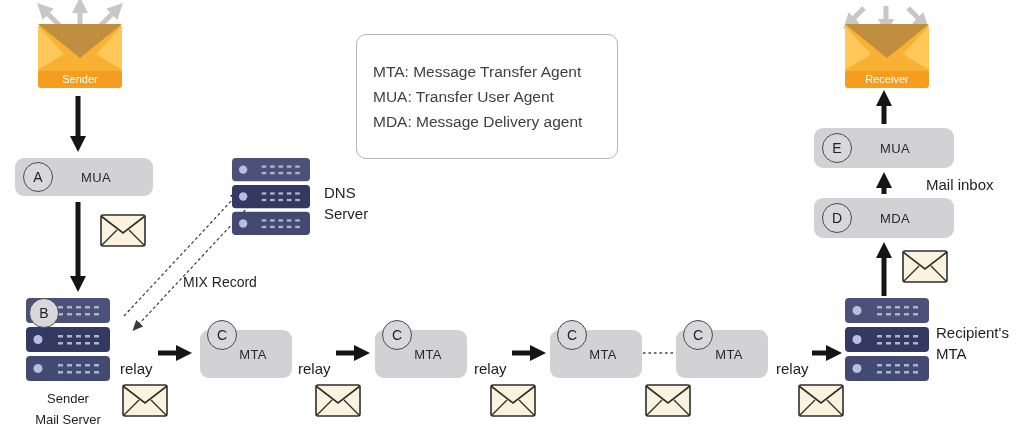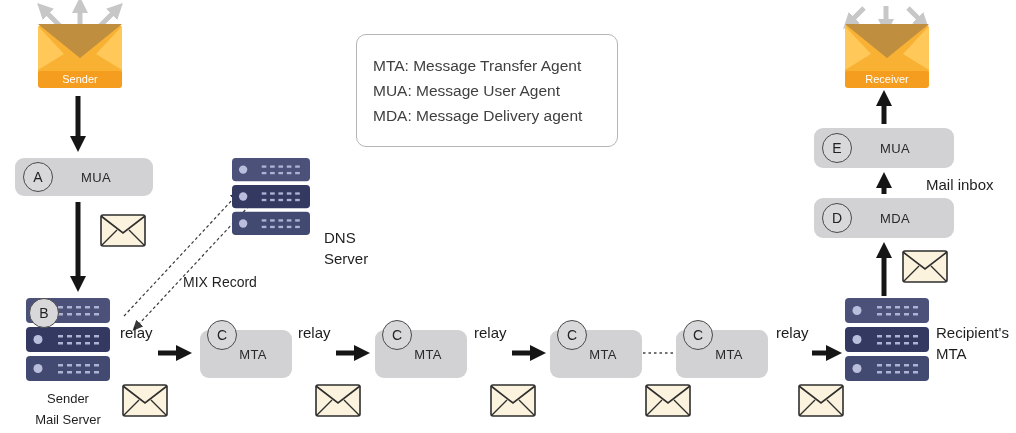--- a/index.html
+++ b/index.html
@@ -11,23 +11,23 @@
   .node-label{font-size:13px;font-weight:500;letter-spacing:.4px;color:#2a2a2a;}
   .badge{width:30px;height:30px;border-radius:50%;background:#d8d8da;border:1.2px solid #4a4a4a;
          display:flex;align-items:center;justify-content:center;font-size:14px;color:#222;box-sizing:border-box;}
   .badge-inline{position:absolute;left:8px;top:50%;transform:translateY(-50%);}
   .badge-corner{position:absolute;left:7px;top:-10px;}
   .badge-free{position:absolute;}
   .lbl{position:absolute;font-size:15px;color:#1f1f1f;white-space:pre-line;line-height:21px;}
   .lbl-center{text-align:center;}
   .lbl-small{font-size:13px;}
   .legend{position:absolute;left:356px;top:34px;width:262px;box-sizing:border-box;
-          border:1.5px solid #b5b5b5;border-radius:10px;background:#fff;padding:18px 16px;}
+          border:1.5px solid #b5b5b5;border-radius:10px;background:#fff;padding:24px 16px;}
   .legend div{font-size:15.5px;color:#3f3f3f;line-height:25px;}
-  .relay{position:absolute;font-size:15px;color:#1c1c1c;top:324px;}
+  .relay{position:absolute;font-size:15px;color:#1c1c1c;top:360px;}
   .mta-box{width:92px;height:48px;top:330px;}
   .mta-box .node-label{padding-left:14px;}
   .col-box{width:140px;height:40px;left:814px;}
   .col-box .node-label{padding-left:22px;}
 </style>
 </head>
 <body>
 
 <div class="canvas">
 
@@ -87,21 +87,21 @@
       <polygon points="0,0 84,0 42,34" fill="#bf8e3e"></polygon>
       <polygon points="0,2 26,30 0,46" fill="#ffc858"></polygon>
       <polygon points="84,2 58,30 84,46" fill="#ffc858"></polygon>
       <rect x="0" y="47" width="84" height="17" rx="3" fill="#f59d1e"></rect>
       <text x="42" y="59" text-anchor="middle" font-size="11" fill="#ffffff">Receiver</text>
     </svg>
   </div>
 
   <div class="legend">
     <div>MTA: Message Transfer Agent</div>
-    <div>MUA: Message User Agent</div>
+    <div>MUA: Transfer User Agent</div>
     <div>MDA: Message Delivery agent</div>
   </div>
 
   <div class="node-box" style="left:15px;top:158px;width:138px;height:38px;">
     <span class="badge badge-inline">A</span>
     <span class="node-label" style="padding-left:24px;">MUA</span>
   </div>
 
   <div class="abs" style="left:100px;top:214px;">
     <svg width="46" height="33" viewBox="0 0 46 33">
@@ -212,21 +212,21 @@
             <rect x="68" y="8" width="5" height="2.5"></rect>
             <rect x="32" y="15" width="5" height="2.5"></rect>
             <rect x="41" y="15" width="5" height="2.5"></rect>
             <rect x="50" y="15" width="5" height="2.5"></rect>
             <rect x="59" y="15" width="5" height="2.5"></rect>
             <rect x="68" y="15" width="5" height="2.5"></rect>
           </g>
         </g>
     </svg>
   </div>
-  <div class="lbl" style="left:324px;top:182px;margin-top:45px;">DNS
+  <div class="lbl" style="left:324px;top:182px;">DNS
 Server</div>
   <div class="lbl" style="left:183px;top:272px;font-size:14px;font-weight:500;">MIX Record</div>
 
   <div class="relay" style="left:120px;">relay</div>
   <div class="relay" style="left:298px;">relay</div>
   <div class="relay" style="left:474px;">relay</div>
   <div class="relay" style="left:776px;">relay</div>
 
   <div class="node-box mta-box" style="left:200px;">
     <span class="badge badge-corner">C</span>

